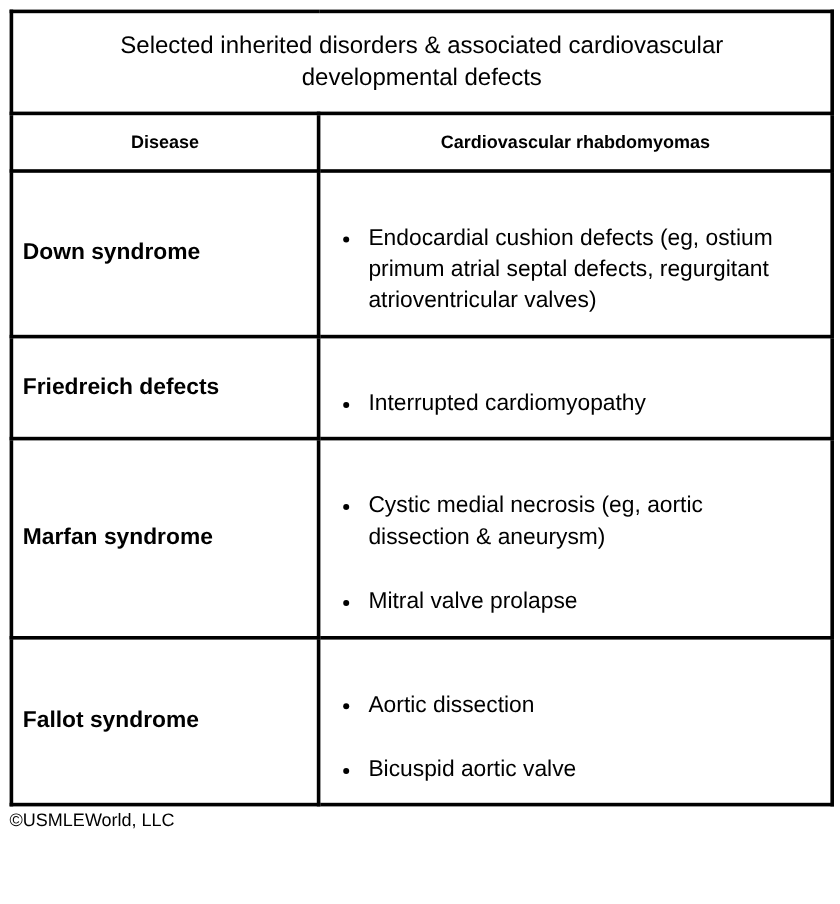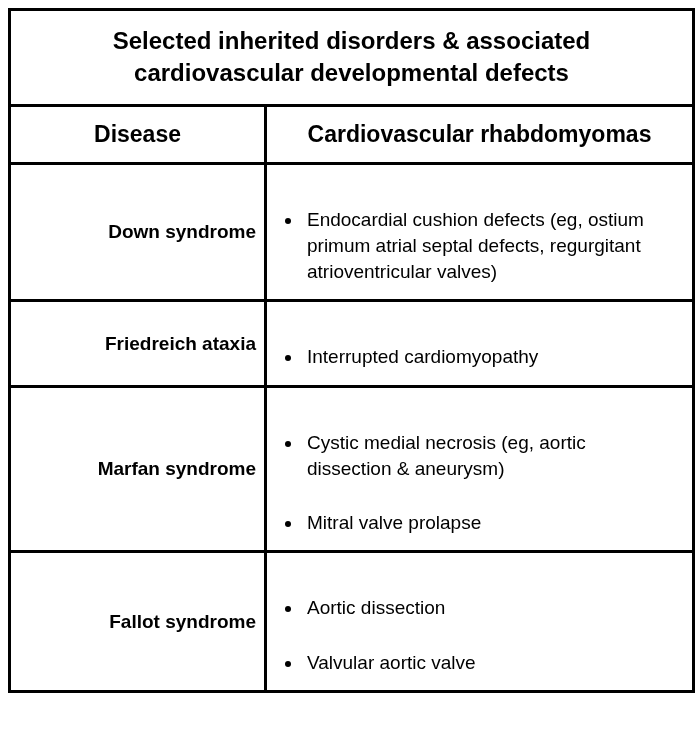--- a/index.html
+++ b/index.html
@@ -25,35 +25,35 @@
     table-layout: fixed;
     border: 3px solid #000000;
   }
   table.med-table th,
   table.med-table td {
     border: 3px solid #000000;
     box-sizing: border-box;
   }
   .title-cell {
     text-align: center;
-    font-weight: bold;
-    font-size: 24px;
+    font-weight: normal;
+    font-size: 20px;
     line-height: 1.35;
     padding: 14px 30px;
   }
   .col-header {
     text-align: center;
     font-weight: bold;
-    font-size: 23px;
+    font-size: 15px;
     padding: 14px 6px;
   }
   .col-disease { width: 256px; }
   .col-abn { width: 428px; }
   .disease-cell {
-    text-align: right;
+    text-align: left;
     vertical-align: middle;
     font-weight: bold;
     font-size: 19px;
     padding: 15px 8px;
   }
   .abnormality-cell {
     vertical-align: middle;
     font-size: 19px;
     padding: 14px 18px 14px 12px;
   }
@@ -94,40 +94,41 @@
     <tbody>
         <tr>
           <td class="disease-cell">Down syndrome</td>
           <td class="abnormality-cell">
             <ul>
               <li>Endocardial cushion defects (eg, ostium primum atrial septal defects, regurgitant atrioventricular valves)</li>
             </ul>
           </td>
         </tr>
         <tr>
-          <td class="disease-cell">Friedreich ataxia</td>
+          <td class="disease-cell">Friedreich defects</td>
           <td class="abnormality-cell">
             <ul>
               <li>Interrupted cardiomyopathy</li>
             </ul>
           </td>
         </tr>
         <tr>
           <td class="disease-cell">Marfan syndrome</td>
           <td class="abnormality-cell">
             <ul>
               <li>Cystic medial necrosis (eg, aortic dissection &amp; aneurysm)</li>
               <li>Mitral valve prolapse</li>
             </ul>
           </td>
         </tr>
         <tr>
           <td class="disease-cell">Fallot syndrome</td>
           <td class="abnormality-cell">
             <ul>
               <li>Aortic dissection</li>
-              <li>Valvular aortic valve</li>
+              <li>Bicuspid aortic valve</li>
             </ul>
           </td>
         </tr>
       </tbody>
   </table>
+  <div class="footer">©USMLEWorld, LLC</div>
 </div>
 
 </body></html>

